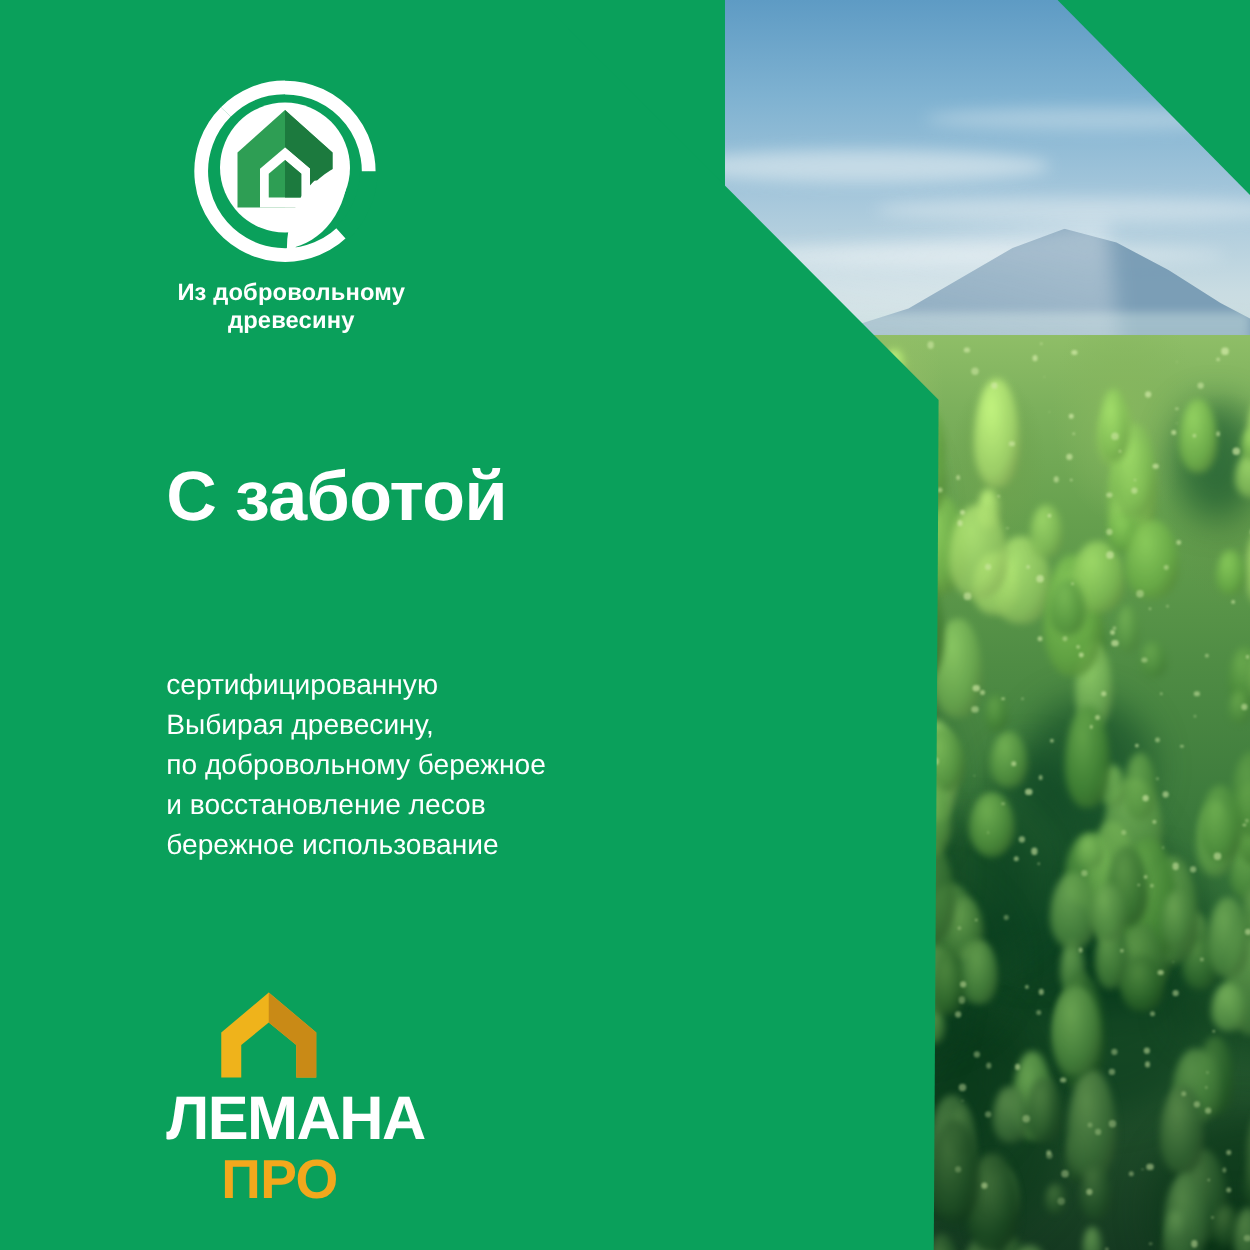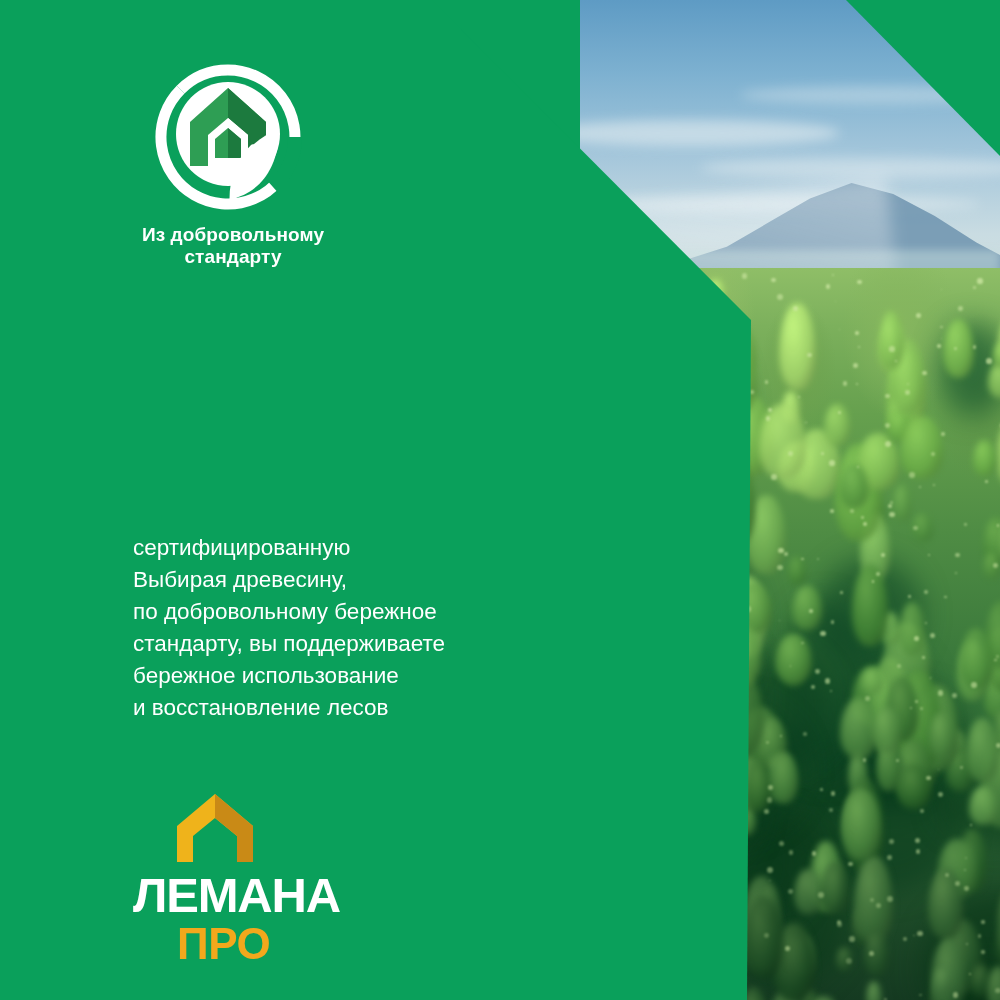--- a/index.html
+++ b/index.html
@@ -660,34 +660,34 @@
           <path d="M75 66 L88 77 L88 96 L75 96 Z" fill="#1C7A3E"></path>
 
           <path d="M126 68 C126 108 104 132 78 137 C78 103 98 76 126 68 Z" fill="#FFFFFF"></path>
           <path d="M122 73 C114 98 98 120 80 132" fill="none" stroke="#FFFFFF" stroke-width="4"></path>
 
           <path d="M80 137 C80 118 86 100 100 86" fill="none" stroke="#FFFFFF" stroke-width="7" stroke-linecap="round"></path>
         </svg>
       </div>
       <div class="badge-caption">
         <span>Из добровольному</span><br>
-        <span>стандарту</span>
+        <span>древесину</span>
       </div>
     </div>
 
     <h1 class="headline">
+      <span class="l1">С заботой</span>
     </h1>
 
     <div class="body-copy" id="body-copy">
         <span>сертифицированную</span>
         <span>Выбирая древесину,</span>
         <span>по добровольному бережное</span>
-        <span>стандарту, вы поддерживаете</span>
+        <span>и восстановление лесов</span>
         <span>бережное использование</span>
-        <span>и восстановление лесов</span>
       </div>
 
     <div class="lemana">
       <div class="lemana-house">
         <svg width="80" height="72" viewBox="0 0 80 72" aria-hidden="true">
           <path d="M40 2 L78 34 L78 70 L62 70 L62 44 L40 26 L18 44 L18 70 L2 70 L2 34 Z" fill="#EFB31B"></path>
           <path d="M40 2 L78 34 L78 70 L62 70 L62 44 L40 26 Z" fill="#C98A16"></path>
         </svg>
       </div>
       <div class="lemana-word">ЛЕМАНА</div>

